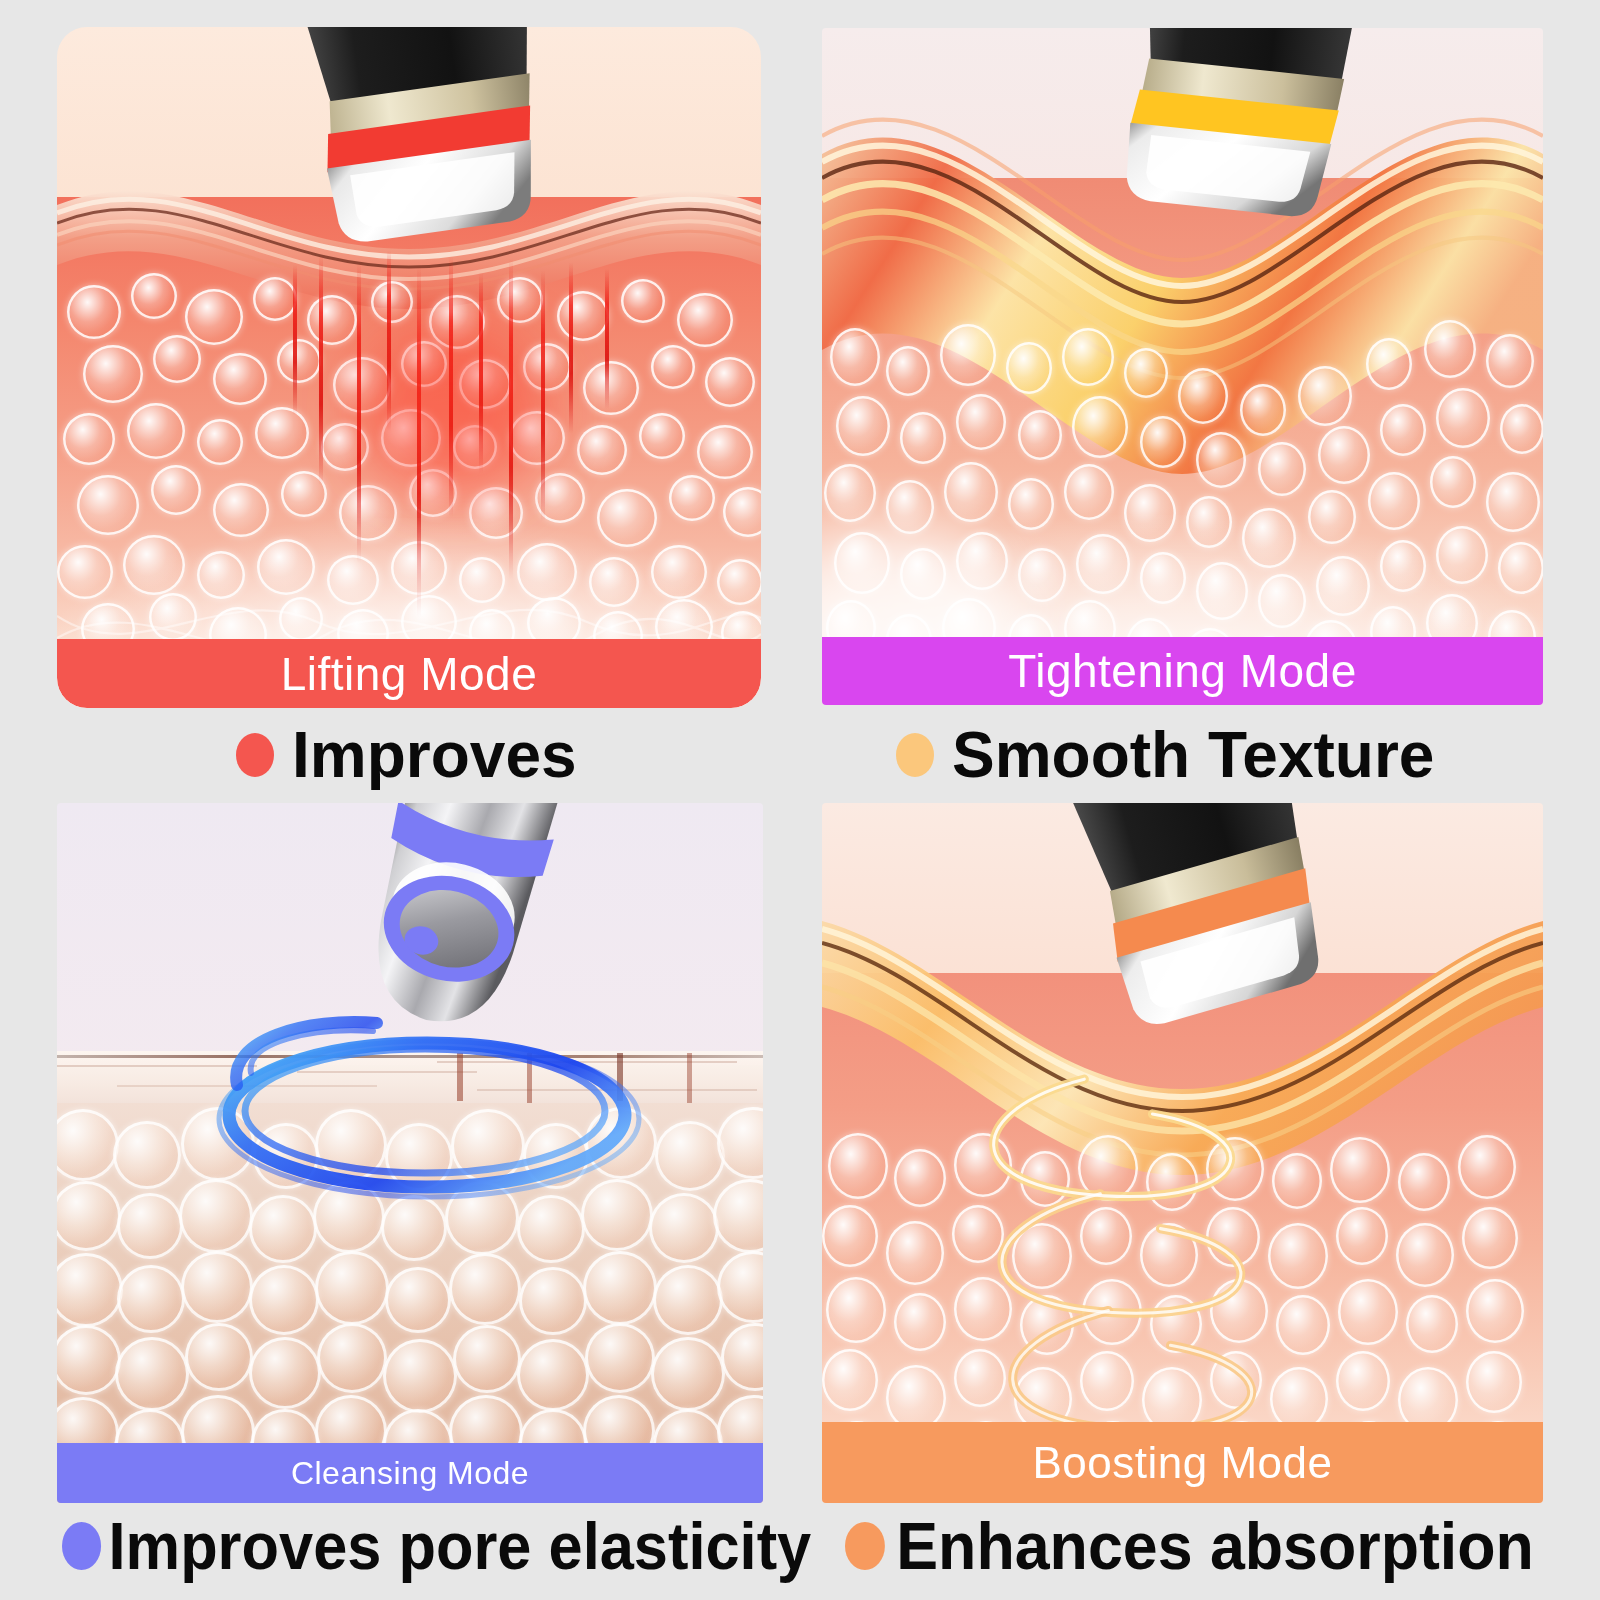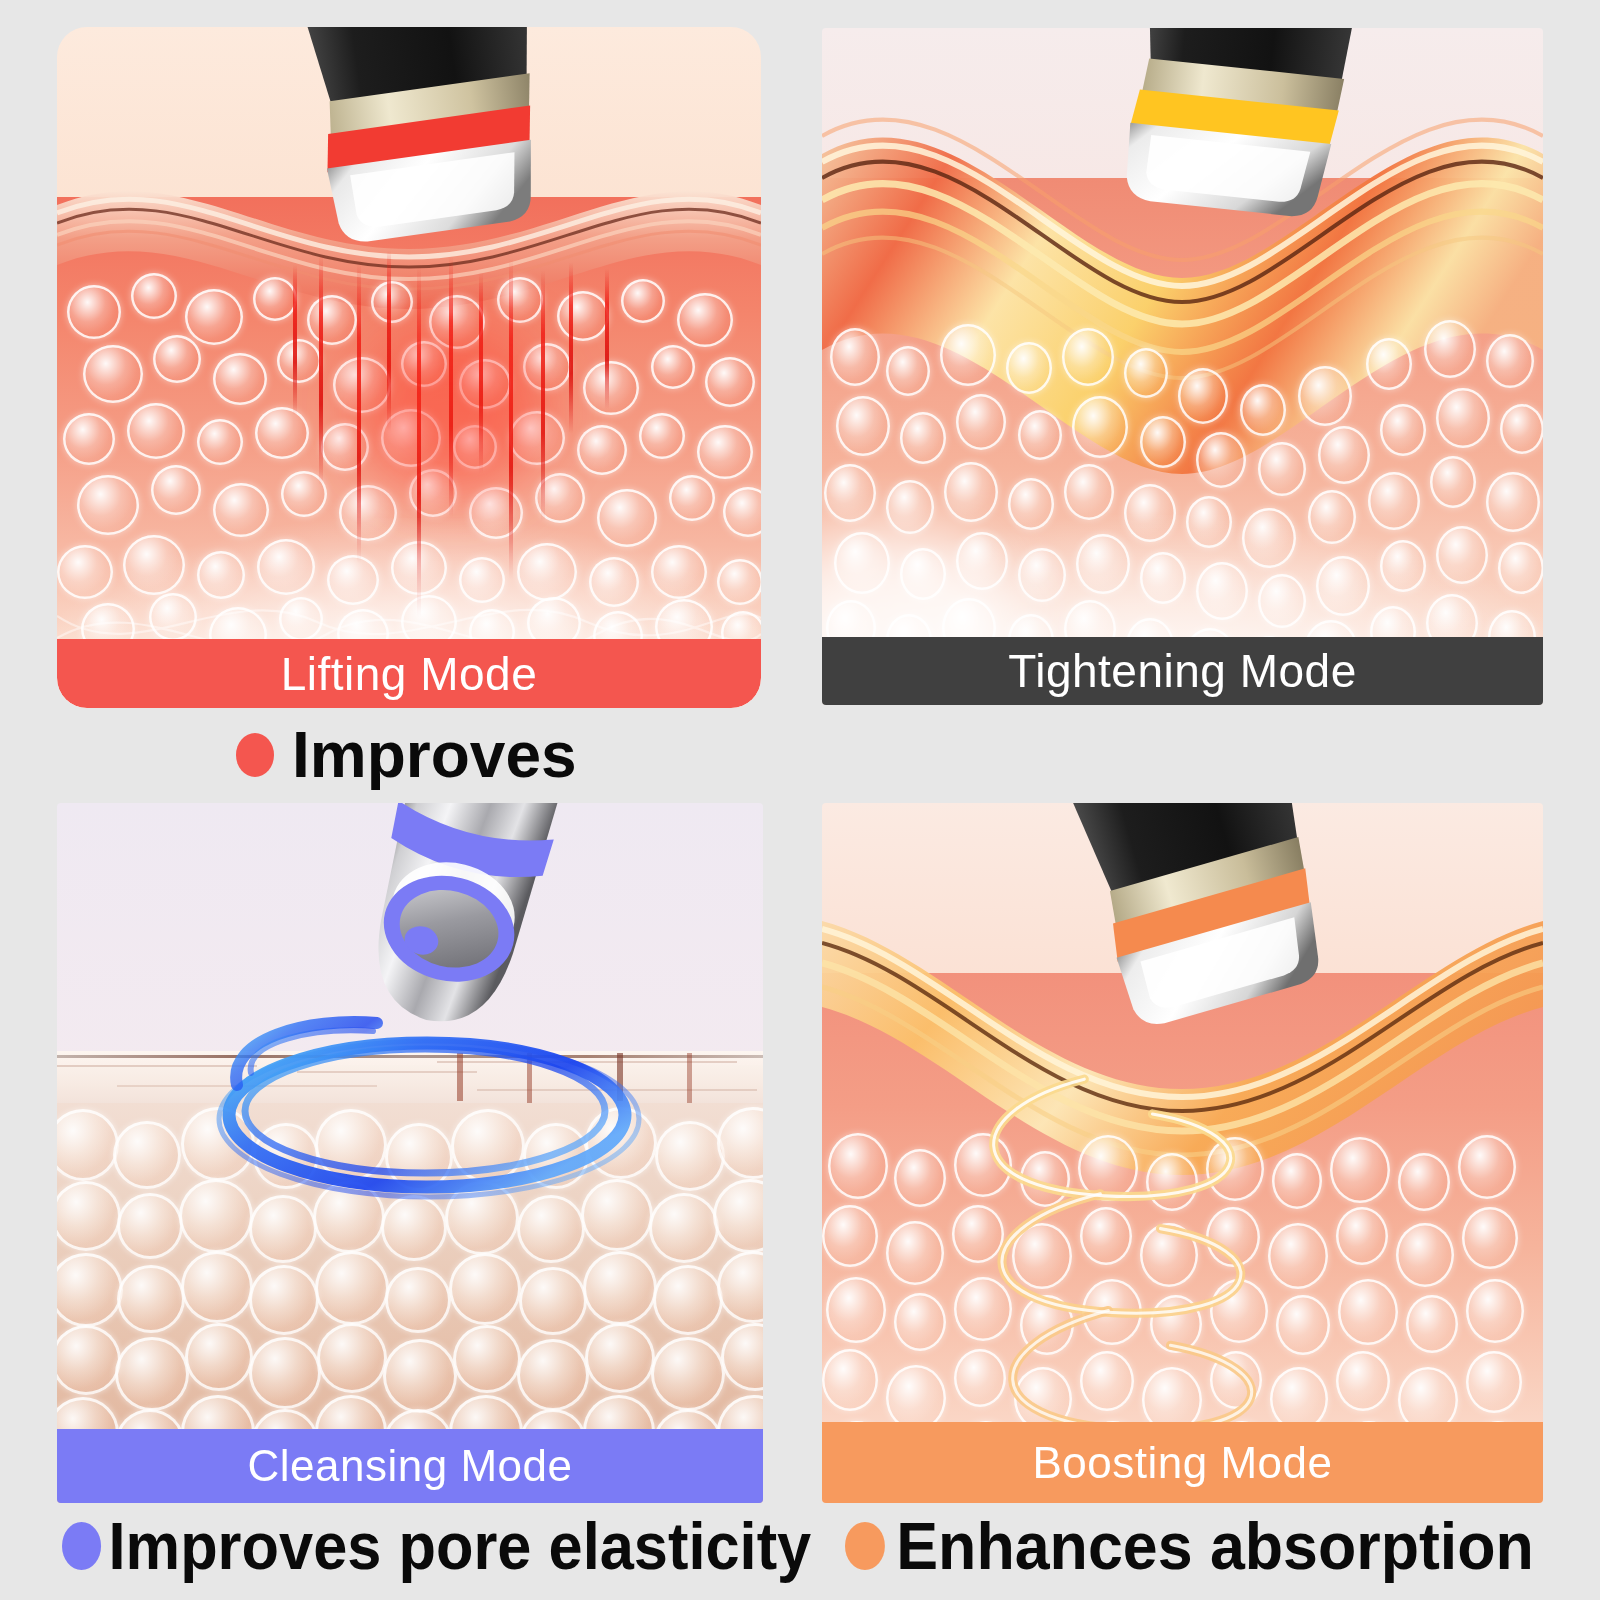--- a/index.html
+++ b/index.html
@@ -23,21 +23,21 @@
   
   .mode-bar{
     position:absolute;left:0;right:0;bottom:0;
     display:flex;align-items:center;justify-content:center;
     color:#fff;letter-spacing:.5px;
     font-family:"Liberation Sans", sans-serif;
     z-index:40;
   }
   #card-lifting .mode-bar{height:69px;font-size:46px;border-radius:0 0 30px 30px;}
   #card-tightening .mode-bar{height:68px;font-size:46px;}
-  #card-cleansing .mode-bar{height:74px;font-size:44px;}
+  #card-cleansing .mode-bar{height:60px;font-size:32px;}
   #card-boosting  .mode-bar{height:81px;font-size:44px;}
 
   
   .caption{
     position:absolute;display:flex;align-items:center;
     color:#0a0a0a;font-weight:bold;white-space:nowrap;
   }
   .dot{border-radius:50%;flex:0 0 auto;}
   #cap-firmness{left:236px;top:718px;font-size:64px;}
   #cap-firmness .dot{width:38px;height:44px;margin-right:18px;}
@@ -386,21 +386,21 @@
           <g transform="rotate(6 165 200)">
             <path d="M54,0 L276,0 L262,156 L74,156 Z" fill="url(#bodyT)"></path>
             <path d="M70,136 L266,136 L262,174 L66,174 Z" fill="url(#goldT)"></path>
             <path d="M64,168 L264,168 L258,206 L58,206 Z" fill="#FFC521"></path>
             <path d="M58,202 L260,202 L252,256 Q249,276 228,278 L86,278 Q64,276 60,256 Z" fill="url(#headT)"></path>
             <path d="M80,212 L240,212 L234,250 Q231,264 214,265 L100,265 Q82,264 79,250 Z" fill="#ffffff" opacity=".9"></path>
           </g>
         </svg>
       </div>
     </div>
-    <div class="mode-bar" style="background:#404040;">
+    <div class="mode-bar" style="background:#d946ef;">
       <span>Tightening Mode</span>
     </div>
   </div>
 
   <div class="card" id="card-cleansing">
     <div class="photo">
       <div class="skinbg">
         <div class="air-lav" style="height:262px;"></div>
         <div class="water-band" style="top:248px;height:60px;"></div>
         <div class="water-line" style="top:252px;"></div>
@@ -665,20 +665,24 @@
     <div class="mode-bar" style="background:#F79A5E;">
       <span>Boosting Mode</span>
     </div>
   </div>
 
   <div class="caption" id="cap-firmness">
     <span class="dot" style="background:#F4564F;"></span>
     <span>Improves</span>
   </div>
 
+  <div class="caption" id="cap-smooth">
+    <span class="dot" style="background:#FBC77C;"></span>
+    <span>Smooth Texture</span>
+  </div>
 
   <div class="caption" id="cap-elasticity">
     <span class="dot" style="background:#7B7BF5;"></span>
     <span>Improves pore elasticity</span>
   </div>
 
   <div class="caption" id="cap-absorption">
     <span class="dot" style="background:#F79A5E;"></span>
     <span>Enhances absorption</span>
   </div>

